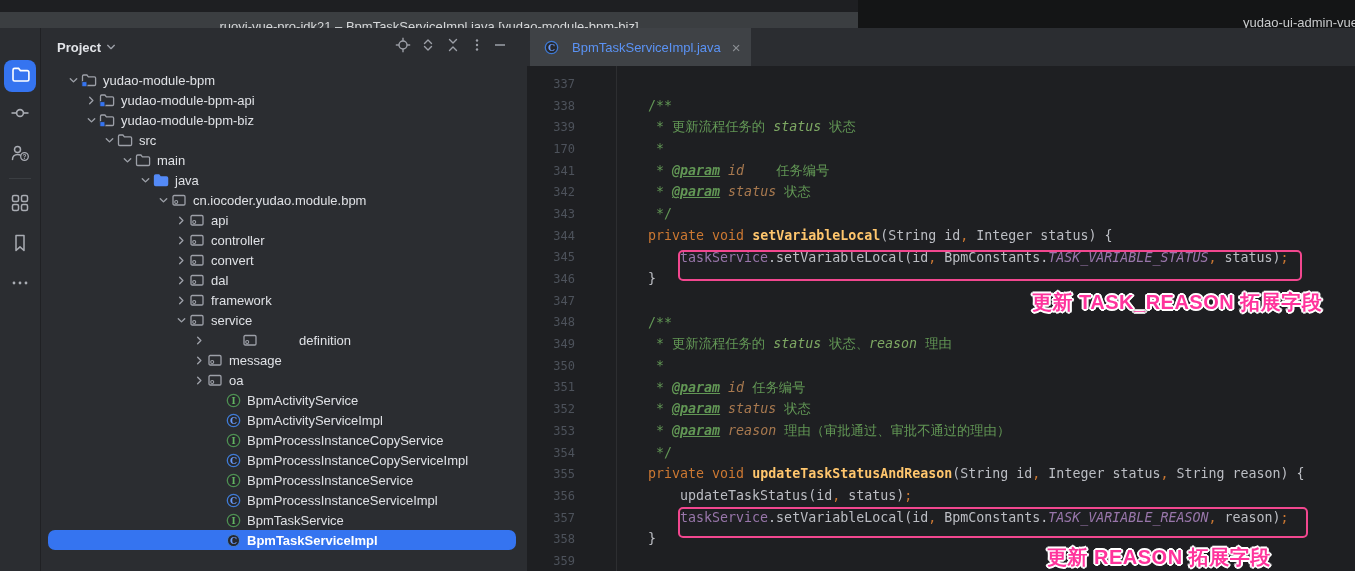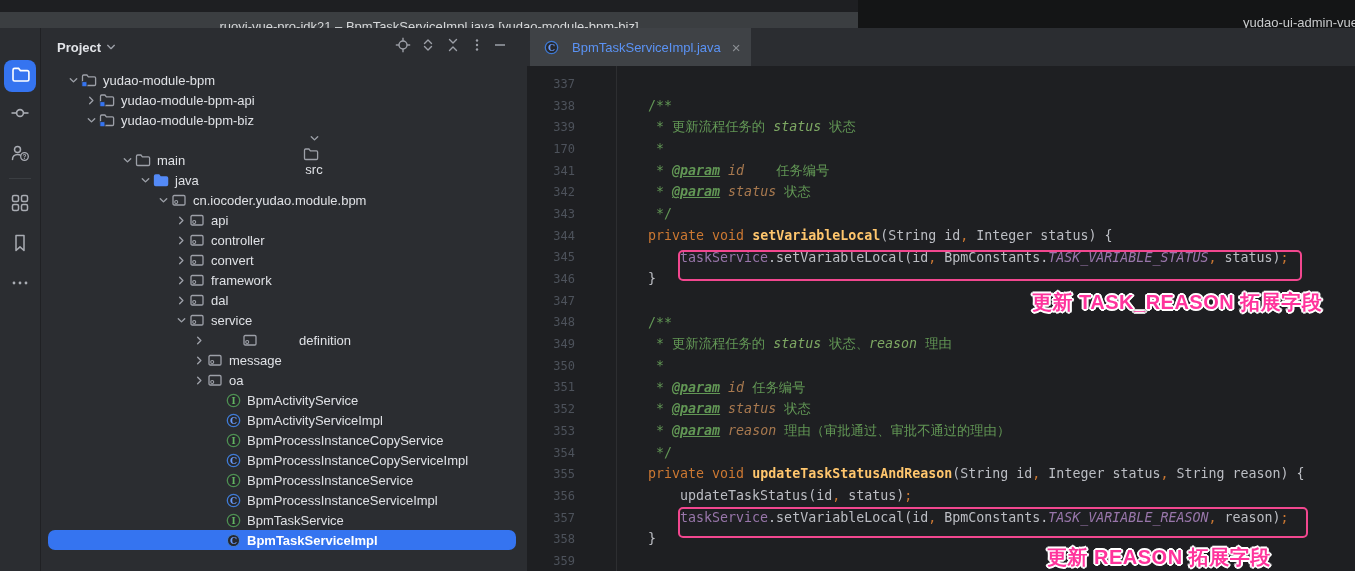--- a/index.html
+++ b/index.html
@@ -198,21 +198,21 @@
             </svg>
           </span>
           <span class="ticon">
             <svg width="16" height="15" viewBox="0 0 16 15">
               <path d="M1.5 3.2a1.2 1.2 0 0 1 1.2-1.2h3.2l1.5 1.9h6a1.2 1.2 0 0 1 1.2 1.2v6.2a1.2 1.2 0 0 1-1.2 1.2H2.7a1.2 1.2 0 0 1-1.2-1.2z" fill="none" stroke="#9da0a8" stroke-width="1.3"></path>
               <rect x="0.8" y="8.6" width="5.2" height="5.2" rx="1" fill="#3574f0" stroke="#2b2d31" stroke-width="1"></rect>
             </svg>
           </span>
           <span class="tlabel">yudao-module-bpm-biz</span>
         </div>
-        <div class="trow" style="padding-left: 60px; flex-direction: column;">
+        <div class="trow" style="padding-left: 60px;">
           <span class="tslot">
             <svg width="11" height="11" viewBox="0 0 12 12">
               <polyline points="2.5,4 6,7.5 9.5,4" fill="none" stroke="#9da0a8" stroke-width="1.5" stroke-linecap="round" stroke-linejoin="round"></polyline>
             </svg>
           </span>
           <span class="ticon">
             <svg width="16" height="14" viewBox="0 0 16 14">
               <path d="M1.5 3.2a1.2 1.2 0 0 1 1.2-1.2h3.2l1.5 1.9h6a1.2 1.2 0 0 1 1.2 1.2v6.2a1.2 1.2 0 0 1-1.2 1.2H2.7a1.2 1.2 0 0 1-1.2-1.2z" fill="none" stroke="#9da0a8" stroke-width="1.3"></path>
             </svg>
           </span>
@@ -305,35 +305,35 @@
             <svg width="11" height="11" viewBox="0 0 12 12">
               <polyline points="4,2.5 7.5,6 4,9.5" fill="none" stroke="#9da0a8" stroke-width="1.5" stroke-linecap="round" stroke-linejoin="round"></polyline>
             </svg>
           </span>
           <span class="ticon">
             <svg width="16" height="14" viewBox="0 0 16 14">
               <rect x="2" y="2.5" width="12" height="9.5" rx="1.2" fill="none" stroke="#9da0a8" stroke-width="1.3"></rect>
               <circle cx="5.2" cy="9" r="1.5" fill="none" stroke="#9da0a8" stroke-width="1.1"></circle>
             </svg>
           </span>
+          <span class="tlabel">dal</span>
+        </div>
+        <div class="trow" style="padding-left: 132px;">
+          <span class="tslot">
+            <svg width="11" height="11" viewBox="0 0 12 12">
+              <polyline points="4,2.5 7.5,6 4,9.5" fill="none" stroke="#9da0a8" stroke-width="1.5" stroke-linecap="round" stroke-linejoin="round"></polyline>
+            </svg>
+          </span>
+          <span class="ticon">
+            <svg width="16" height="14" viewBox="0 0 16 14">
+              <rect x="2" y="2.5" width="12" height="9.5" rx="1.2" fill="none" stroke="#9da0a8" stroke-width="1.3"></rect>
+              <circle cx="5.2" cy="9" r="1.5" fill="none" stroke="#9da0a8" stroke-width="1.1"></circle>
+            </svg>
+          </span>
           <span class="tlabel">framework</span>
-        </div>
-        <div class="trow" style="padding-left: 132px;">
-          <span class="tslot">
-            <svg width="11" height="11" viewBox="0 0 12 12">
-              <polyline points="4,2.5 7.5,6 4,9.5" fill="none" stroke="#9da0a8" stroke-width="1.5" stroke-linecap="round" stroke-linejoin="round"></polyline>
-            </svg>
-          </span>
-          <span class="ticon">
-            <svg width="16" height="14" viewBox="0 0 16 14">
-              <rect x="2" y="2.5" width="12" height="9.5" rx="1.2" fill="none" stroke="#9da0a8" stroke-width="1.3"></rect>
-              <circle cx="5.2" cy="9" r="1.5" fill="none" stroke="#9da0a8" stroke-width="1.1"></circle>
-            </svg>
-          </span>
-          <span class="tlabel">dal</span>
         </div>
         <div class="trow" style="padding-left: 132px;">
           <span class="tslot">
             <svg width="11" height="11" viewBox="0 0 12 12">
               <polyline points="2.5,4 6,7.5 9.5,4" fill="none" stroke="#9da0a8" stroke-width="1.5" stroke-linecap="round" stroke-linejoin="round"></polyline>
             </svg>
           </span>
           <span class="ticon">
             <svg width="16" height="14" viewBox="0 0 16 14">
               <rect x="2" y="2.5" width="12" height="9.5" rx="1.2" fill="none" stroke="#9da0a8" stroke-width="1.3"></rect>

